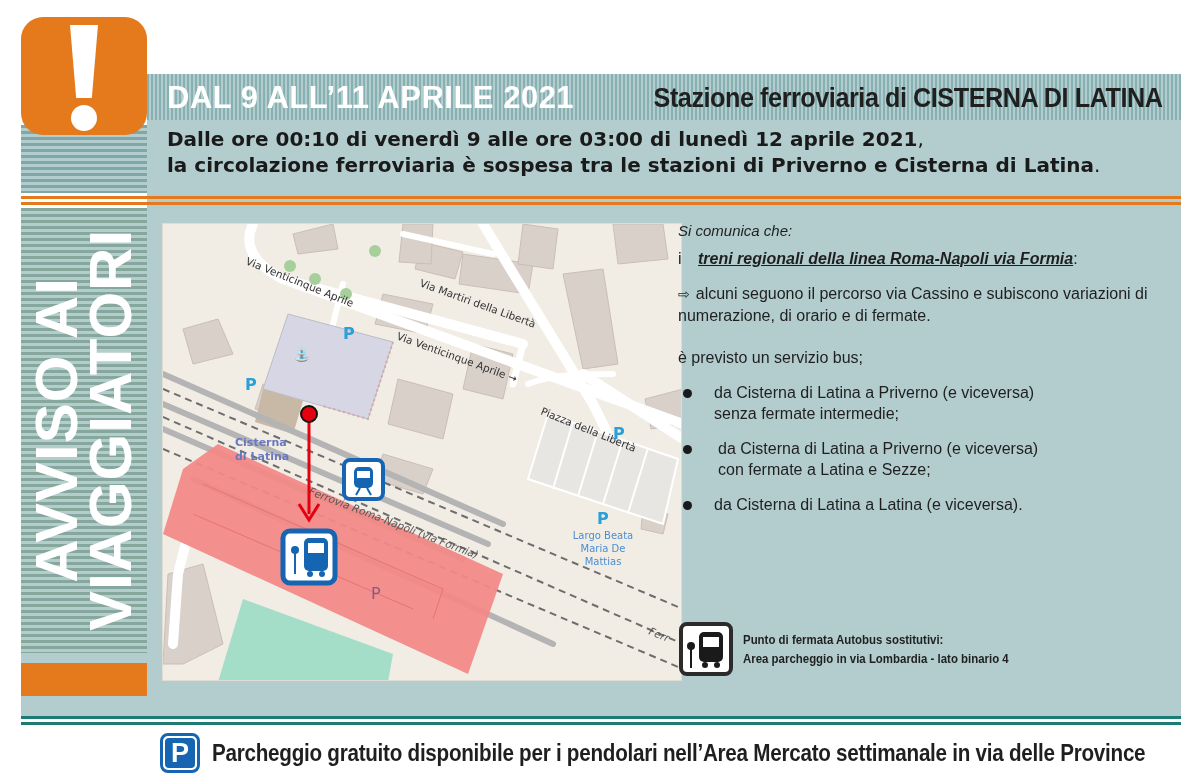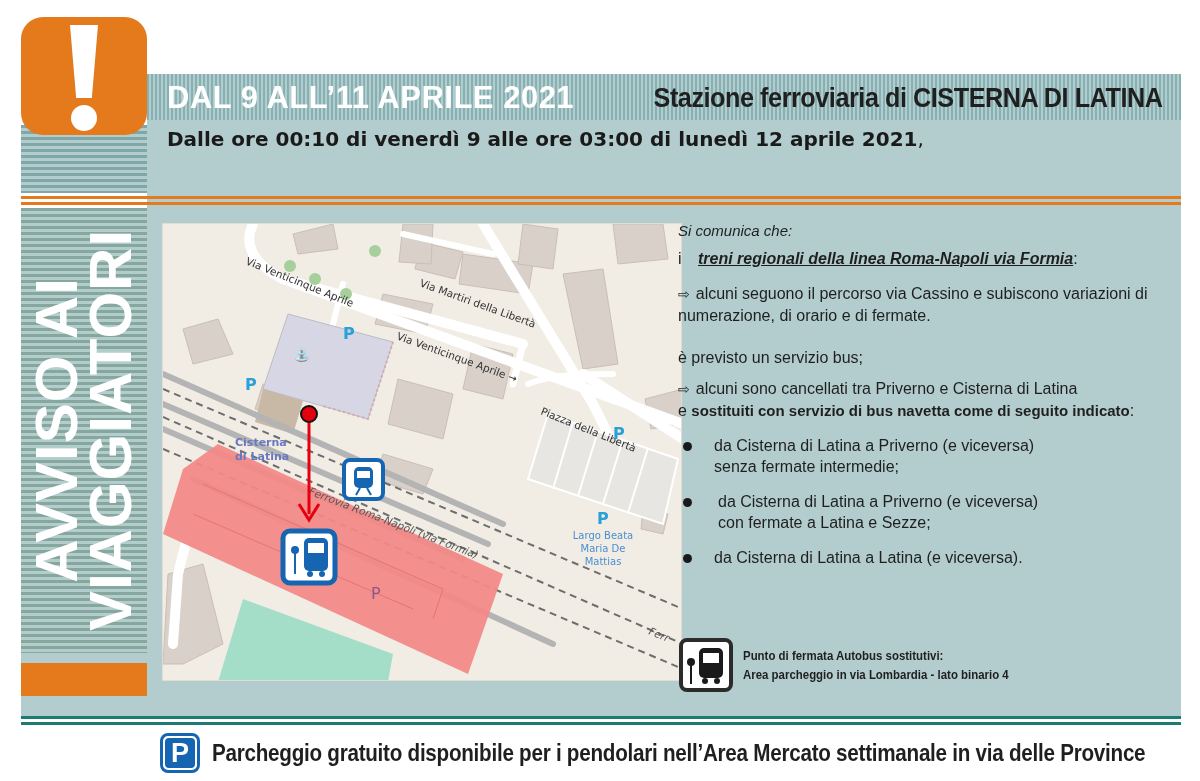--- a/index.html
+++ b/index.html
@@ -88,21 +88,21 @@
   .info .intro { font-style: italic; font-size: 15px; margin-bottom: 7px; }
   .info .lead { margin-bottom: 14px; }
   .info .lead u { font-weight: bold; font-style: italic; margin-left: 12px; }
   .info .para { margin-bottom: 10px; }
   .info .arrow { font-size: 14px; margin-right: 6px; }
   .info .b { font-weight: bold; font-size: 15px; }
   .bullets { list-style: none; margin-top: 14px; }
   .bullets li { position: relative; padding-left: 36px; margin-bottom: 14px; }
   .bullets li::before { content: ""; position: absolute; left: 5px; top: 7px; width: 9px; height: 9px; border-radius: 50%; background: #1a1a1a; }
 
-  .busstop-note { position: absolute; left: 658px; top: 430px; display: flex; align-items: center; gap: 10px; }
+  .busstop-note { position: absolute; left: 658px; top: 414px; display: flex; align-items: center; gap: 10px; }
   .bus-icon-black {
     width: 54px; height: 54px; border: 4px solid #2b2b2b; border-radius: 8px; background: #fff;
     position: relative;
   }
   .busstop-text { font-family: "Liberation Sans", sans-serif; font-weight: bold; font-size: 13px; line-height: 19px; color: #1f1f1f; transform: scaleX(0.88); transform-origin: left center; }
 
   .legend { position: absolute; left: 146px; top: 478px; display: flex; align-items: center; gap: 8px; font-family: "Liberation Sans", sans-serif; font-size: 14px; color: #1f1f1f; }
   .legend .reddot { width: 15px; height: 15px; border-radius: 50%; background: #e4000f; border: 2px solid #2b2b2b; }
   .legend .red { color: #e4000f; font-weight: bold; }
   .legend .strong { font-weight: bold; }
@@ -130,20 +130,21 @@
   <div class="dot"></div>
 </div>
 
 <div class="header-band">
   <div class="header-stripes">
     <div class="header-date">DAL 9 ALL’11 APRILE 2021</div>
     <div class="header-station">Stazione ferroviaria di CISTERNA DI LATINA</div>
   </div>
   <div class="header-lines">
     <div class="l1"><span>Dalle ore 00:10 di venerdì 9 alle ore 03:00 di lunedì 12 aprile 2021</span><span style="font-weight:normal">,</span></div>
+    <div class="l3"><span>la circolazione ferroviaria è sospesa tra le stazioni di Priverno e Cisterna di Latina</span><span style="font-weight:normal">.</span></div>
   </div>
 </div>
 
 <div class="orange-rule" style="top:196px"></div>
 <div class="orange-rule" style="top:202px"></div>
 
 <div class="main-band">
   <div class="left-col-main">
     <div class="vertical-title">
       <div>AVVISO AI</div>
@@ -281,24 +282,20 @@
   <div class="info">
     <div class="intro">Si comunica che:</div>
     <div class="lead">
       <span>i </span><u>treni regionali della linea Roma-Napoli via Formia</u><span>:</span>
     </div>
     <div class="para">
       <span class="arrow">⇨</span><span>alcuni seguono il percorso via Cassino e subiscono variazioni di numerazione, di orario e di fermate.</span><br>
       <br>
       <span>è previsto un servizio bus;</span>
     </div>
-    <div class="para">
-      <span class="arrow">⇨</span><span>alcuni sono cancellati tra Priverno e Cisterna di Latina</span><br>
-      <span>e </span><span class="b">sostituiti con servizio di bus navetta come di seguito indicato</span><span>:</span>
-    </div>
     <ul class="bullets">
       <li><span>da Cisterna di Latina a Priverno (e viceversa)</span><br><span>senza fermate intermedie;</span></li>
       <li style="padding-left:40px"><span>da Cisterna di Latina a Priverno (e viceversa)</span><br><span>con fermate a Latina e Sezze;</span></li>
       <li><span>da Cisterna di Latina a Latina (e viceversa).</span></li>
     </ul>
   </div>
 
   <div class="busstop-note">
     <div class="bus-icon-black">
       <svg width="46" height="46" viewBox="0 0 46 46">

